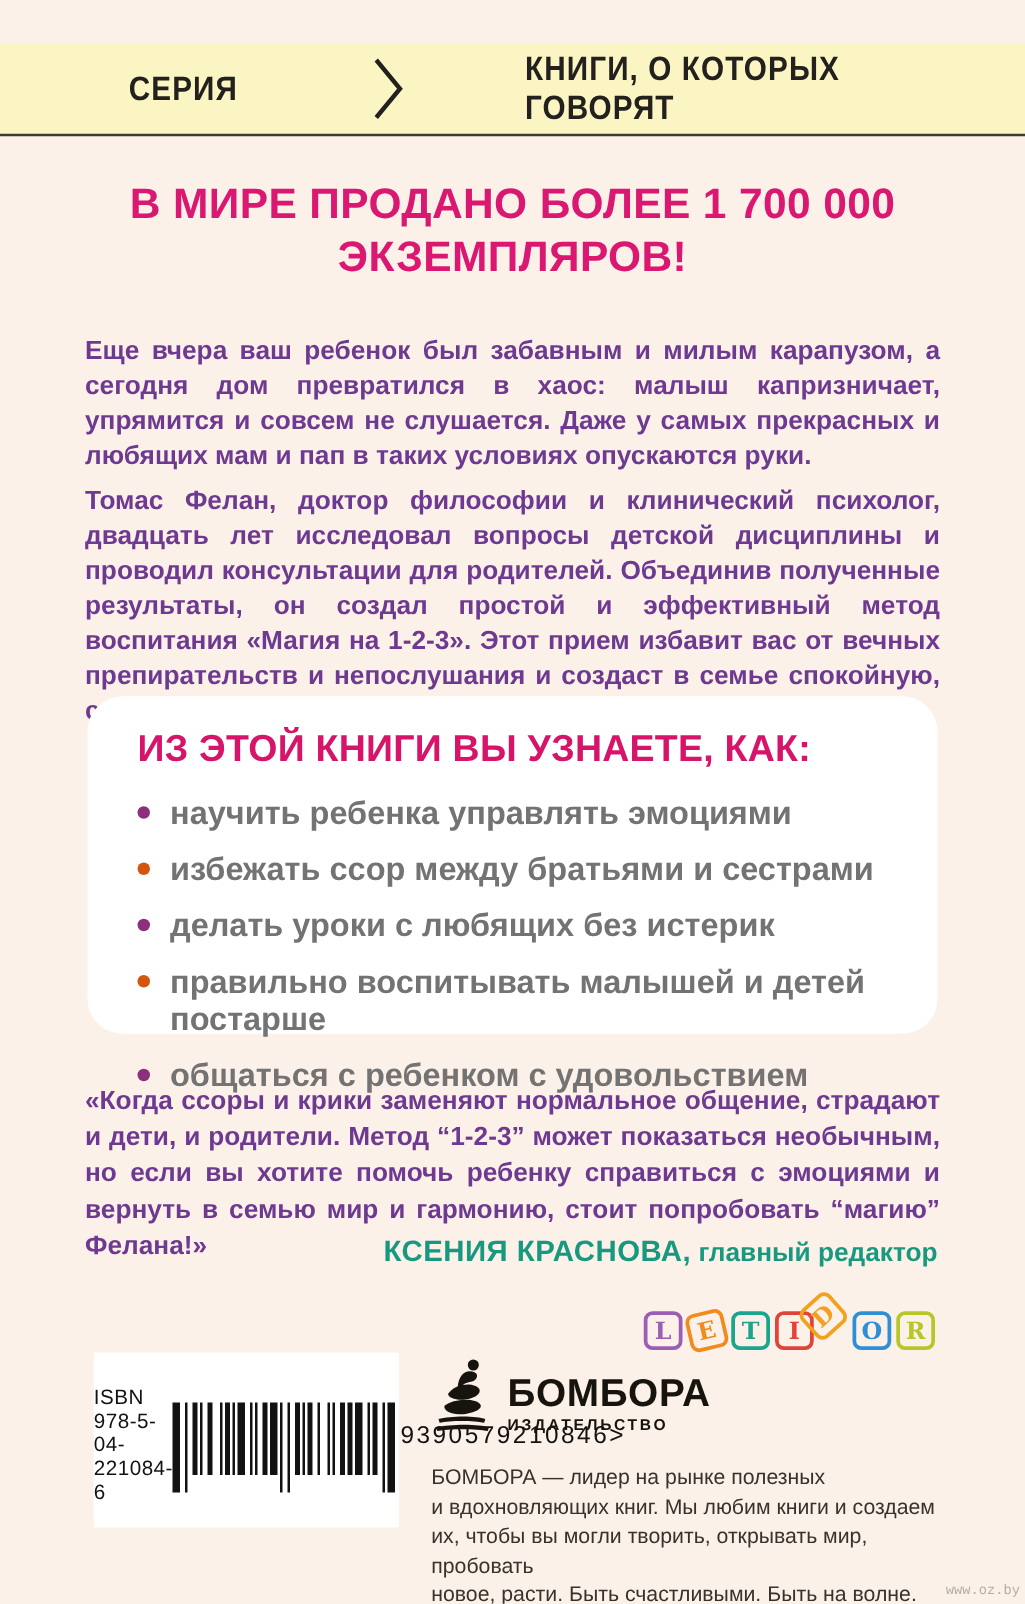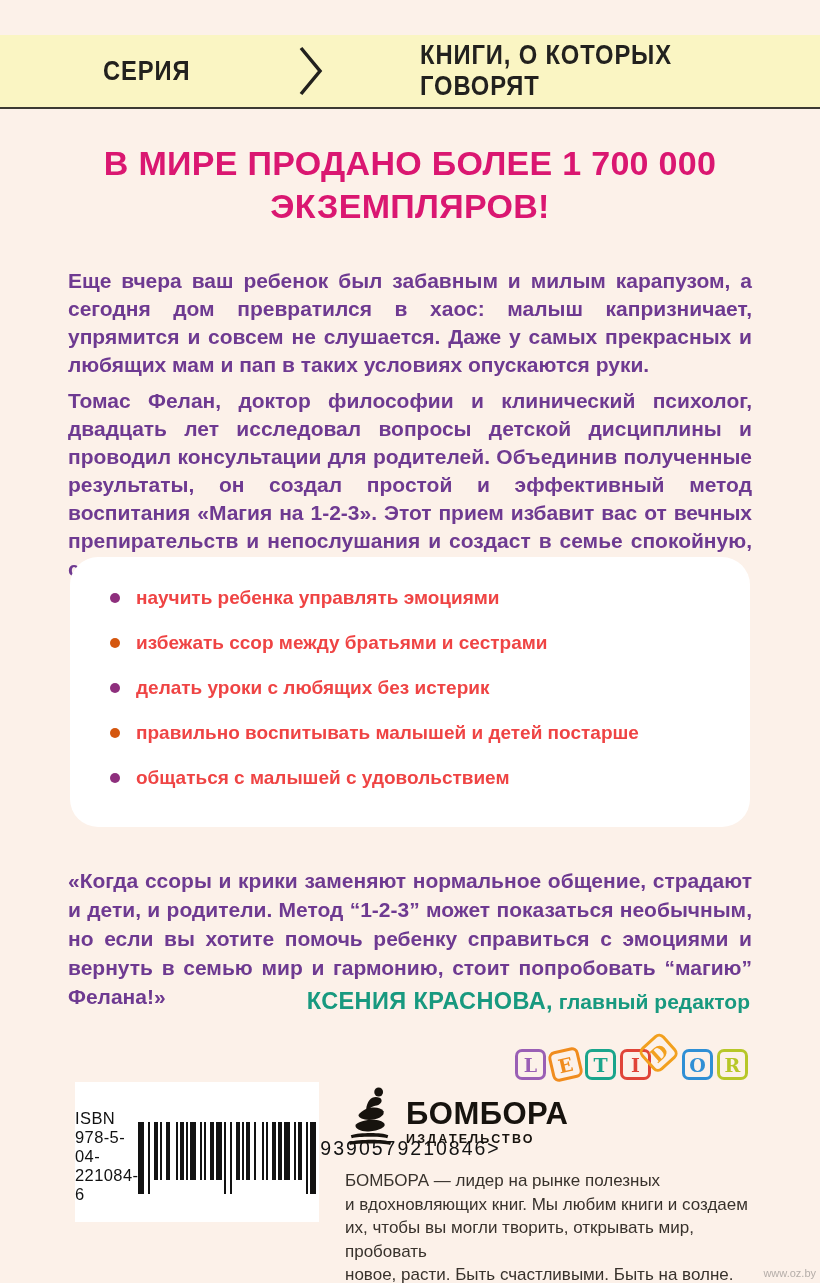--- a/index.html
+++ b/index.html
@@ -36,21 +36,21 @@
   
   .info-box{
     position:absolute;top:557px;left:70px;width:680px;height:270px;
     background:#ffffff;border-radius:28px;box-sizing:border-box;
     padding:26px 38px 24px 38px;
   }
   .info-heading{color:#d6156a;font-weight:700;font-size:30px;letter-spacing:.2px;margin:0 0 18px 2px;}
   .info-list{display:flex;flex-direction:column;row-gap:15px;}
   .info-item{display:flex;align-items:flex-start;}
   .bullet{width:10px;height:10px;border-radius:50%;margin:10px 16px 0 2px;flex:none;}
-  .item-text{color:#ef4444;font-weight:700;font-size:19px;line-height:30px;}
+  .item-text{color:#737373;font-weight:700;font-size:26px;line-height:30px;}
   
   .quote{
     position:absolute;top:845px;left:68px;width:684px;
     color:#6e3a91;font-weight:700;font-size:21px;line-height:29px;
     text-align:justify;
   }
   
   .editor{
     position:absolute;top:988px;right:70px;text-align:left;color:#18997f;font-weight:700;
   }
@@ -86,21 +86,21 @@
   
   .pub{position:absolute;left:345px;top:1086px;width:424px;}
   .pub-logo{display:flex;align-items:center;}
   .pub-names{margin-left:11px;padding-top:7px;}
   .pub-name{font-size:31px;font-weight:700;color:#17130e;letter-spacing:.5px;line-height:30px;}
   .pub-sub{font-size:12.5px;font-weight:700;letter-spacing:2.2px;color:#17130e;margin-top:3px;}
   .pub-desc{margin-top:17px;font-size:17px;line-height:23.5px;color:#38322c;white-space:pre-line;}
   
   .watermark{
     position:absolute;right:4px;bottom:4px;
-    font-family:Liberation Sans, sans-serif;font-size:11px;color:#b5aea9;
+    font-family:Liberation Mono, monospace;font-size:11px;color:#b5aea9;
   }
 </style>
 </head>
 <body>
 
 <div class="band">
   <span class="band-label band-series">СЕРИЯ</span>
   <span class="band-chevron">
     <svg width="26" height="52" viewBox="0 0 26 52">
         <path d="M3 3 L22 26 L3 49" fill="none" stroke="#22211e" stroke-width="3.5"></path>
@@ -108,40 +108,41 @@
   </span>
   <span class="band-label band-title">КНИГИ, О КОТОРЫХ ГОВОРЯТ</span>
 </div>
 
 <div class="headline">В МИРЕ ПРОДАНО БОЛЕЕ 1 700 000 ЭКЗЕМПЛЯРОВ!</div>
 
 <p class="para para-1">Еще вчера ваш ребенок был забавным и милым карапузом, а сегодня дом превратился в хаос: малыш капризничает, упрямится и совсем не слушается. Даже у самых прекрасных и любящих мам и пап в таких условиях опускаются руки.</p>
 <p class="para para-2">Томас Фелан, доктор философии и клинический психолог, двадцать лет исследовал вопросы детской дисциплины и проводил консультации для родителей. Объединив полученные результаты, он создал простой и эффективный метод воспитания «Магия на 1-2-3». Этот прием избавит вас от вечных препирательств и непослушания и создаст в семье спокойную, счастливую и здоровую атмосферу.</p>
 
 <div class="info-box">
+  <div class="info-heading">ИЗ ЭТОЙ КНИГИ ВЫ УЗНАЕТЕ, КАК:</div>
   <div class="info-list">
     <div class="info-item">
       <span class="bullet" style="background-color: rgb(142, 47, 125);"></span>
       <span class="item-text">научить ребенка управлять эмоциями</span>
     </div>
     <div class="info-item">
       <span class="bullet" style="background-color: rgb(212, 86, 14);"></span>
       <span class="item-text">избежать ссор между братьями и сестрами</span>
     </div>
     <div class="info-item">
       <span class="bullet" style="background-color: rgb(142, 47, 125);"></span>
       <span class="item-text">делать уроки с любящих без истерик</span>
     </div>
     <div class="info-item">
       <span class="bullet" style="background-color: rgb(212, 86, 14);"></span>
       <span class="item-text">правильно воспитывать малышей и детей постарше</span>
     </div>
     <div class="info-item">
       <span class="bullet" style="background-color: rgb(142, 47, 125);"></span>
-      <span class="item-text">общаться с малышей с удовольствием</span>
+      <span class="item-text">общаться с ребенком с удовольствием</span>
     </div>
   </div>
 </div>
 
 <p class="quote">«Когда ссоры и крики заменяют нормальное общение, страдают и дети, и родители. Метод “1-2-3” может показаться необычным, но если вы хотите помочь ребенку справиться с эмоциями и вернуть в семью мир и гармонию, стоит попробовать “магию” Фелана!»</p>
 
 <div class="editor">
   <span class="editor-name">КСЕНИЯ КРАСНОВА,</span><span class="editor-role"> главный редактор</span>
 </div>
 

